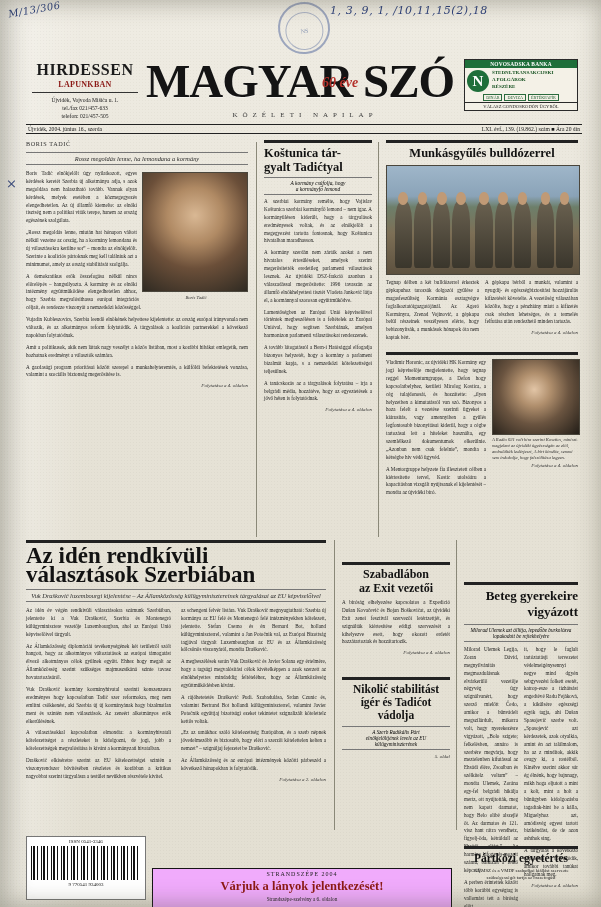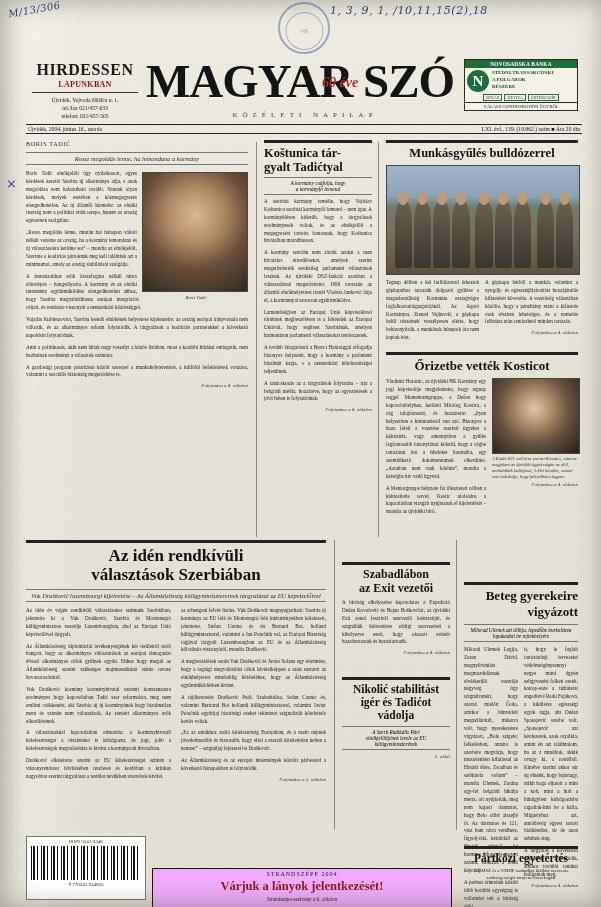--- a/index.html
+++ b/index.html
@@ -201,41 +201,40 @@
           <p class="body">Tegnap délben a két bulldózerrel érkeztek gépkapuhoz tarozsák dolgozói gyűlése a magasfeszültség Kormánia osztagvégre foglalkoztatóigazgatójánál. Az Ageró Kormányra, Zrenad Vojinović, a gépkapu belül részeinek veszélyesen elérte, hogy bebizonyítsák, a munkások hónapok óta nem kaptak bért.</p>
         </div>
         <div style="flex:1;">
           <p class="body">A gépkapu bérből a munkát, valamint a nyugdíj- és egészségbiztosítási hozzájárulás kifizetését követelte. A vezetőség válaszában közölte, hogy a pénzhiány miatt a kifizetés csak részben lehetséges, és a termelés felfutása után rendezhető minden tartozás.</p>
           <div class="cont">Folytatása a 4. oldalon</div>
         </div>
       </div>
 
       <div style="margin-top:6px;">
         <div class="secbar" style="margin-bottom:3px;"></div>
-        <h1 class="head" style="font-size:13px;text-align:center;">Őrizetbe vették Kosticot</h1>
         <div style="display:flex;gap:6px;margin-top:4px;">
           <div style="flex:1.05;">
             <p class="body">Vladimir Horonic, az újvidéki HK Kormány egy jogi képviselője megjelentette, hogy tegnap reggel Momentumgruppe, a Defon hogy kapcsolatbelyhez, kerületi Mirolog Kostica, a cég tulajdonosát, és hozzátette: „ilyen helyzetben a kimutatásról van szó. Bizonyos a hoza felelt a vezetése szerinti ügyeket a kiárusítás, vagy amennyiben a gyűlés legfontosabb bizonyításai kiderül, hogy a cégbe tartozásai lett a hiteleket használta, egy szemlélkező dokumentumok elkerülnie. „Azonban nem csak felelnie”, mondta a kétségbe hiv védő ügyvéd.</p>
             <p class="body">A Mentorgruppe helyzete fia illesztetett célben a kiértesítette tervel, Kostic utolsóáru a kapacitásban vizsgált nyújtsanak el kijelentését – mondta az újvidéki bíró.</p>
           </div>
           <div style="width:86px;">
             <div class="photo ph-kostic" style="width:86px;height:74px;border:1px solid #4a463c;"></div>
             <div class="cap" style="text-align:left;">A Radio 021 volt hire szerint Kosztics, miniszt. megjelent az újvidéki ügyészségén az elől, ambulálták ledérjeszt, A bírt kimélte, semmi sem indokolja, hogy felszólítása legyen.</div>
             <div class="cont">Folytatása a 4. oldalon</div>
           </div>
         </div>
       </div>
     </div>
   </div>
 
   <div style="position:absolute;left:26px;top:540px;width:552px;">
 
     <div style="position:absolute;left:0;top:0;width:300px;">
       <div class="secbar" style="margin-bottom:3px;"></div>
-      <h1 class="head" style="font-size:17px;line-height:19px;text-align:center;">
+      <h1 class="head" style="font-size:23px;line-height:19px;text-align:left;">
         <span>Az idén rendkívüli</span><br>
         <span>választások Szerbiában</span>
       </h1>
       <div class="deck">Vuk Drašković luxembourgi kijelentése – Az Államközösség külügyminisztereinek tárgyalásai az EU képviselőivel</div>
       <div style="display:flex;gap:10px;">
         <div style="flex:1;">
           <p class="body">Az idén év végén rendkívüli választásokra számunk Szerbiában, jelentette ki a Vuk Drašković, Szerbia és Montenegró külügyminisztere vezetője Luxembourgban, ahol az Európai Unió képviselőivel tárgyalt.</p>
           <p class="body">Az Államközösség diplomáciái tevékenységének két területről szólt hangott, hogy az alkotmányos változtatások az európai támogatást élvező alkotmányos célok gyűlnek együtt. Ehhez hogy megalt az Államközösség szerint szükséges majmuszsikáná szinte tavasz hovatartozásáról.</p>
           <p class="body">Vuk Drašković kormány kormányhivatal szerinti konszenzusra eredményes hogy kapcsolatban Tadić szer reformokra, meg nem említni csökkenést, aki Szerbia új új kormányának hogy bizalmatlan ment és szintén nem választások. Az zeneért alkotmányos erők elkerülésének.</p>
           <p class="body">A választásokkal kapcsolatban elmondta: a kormányhivatali kötelezettséget a részleteket is kidolgozni, de jogi, jobb a kötelezettségek megvalósítása is kívánt a kormányzati hivatalban.</p>

